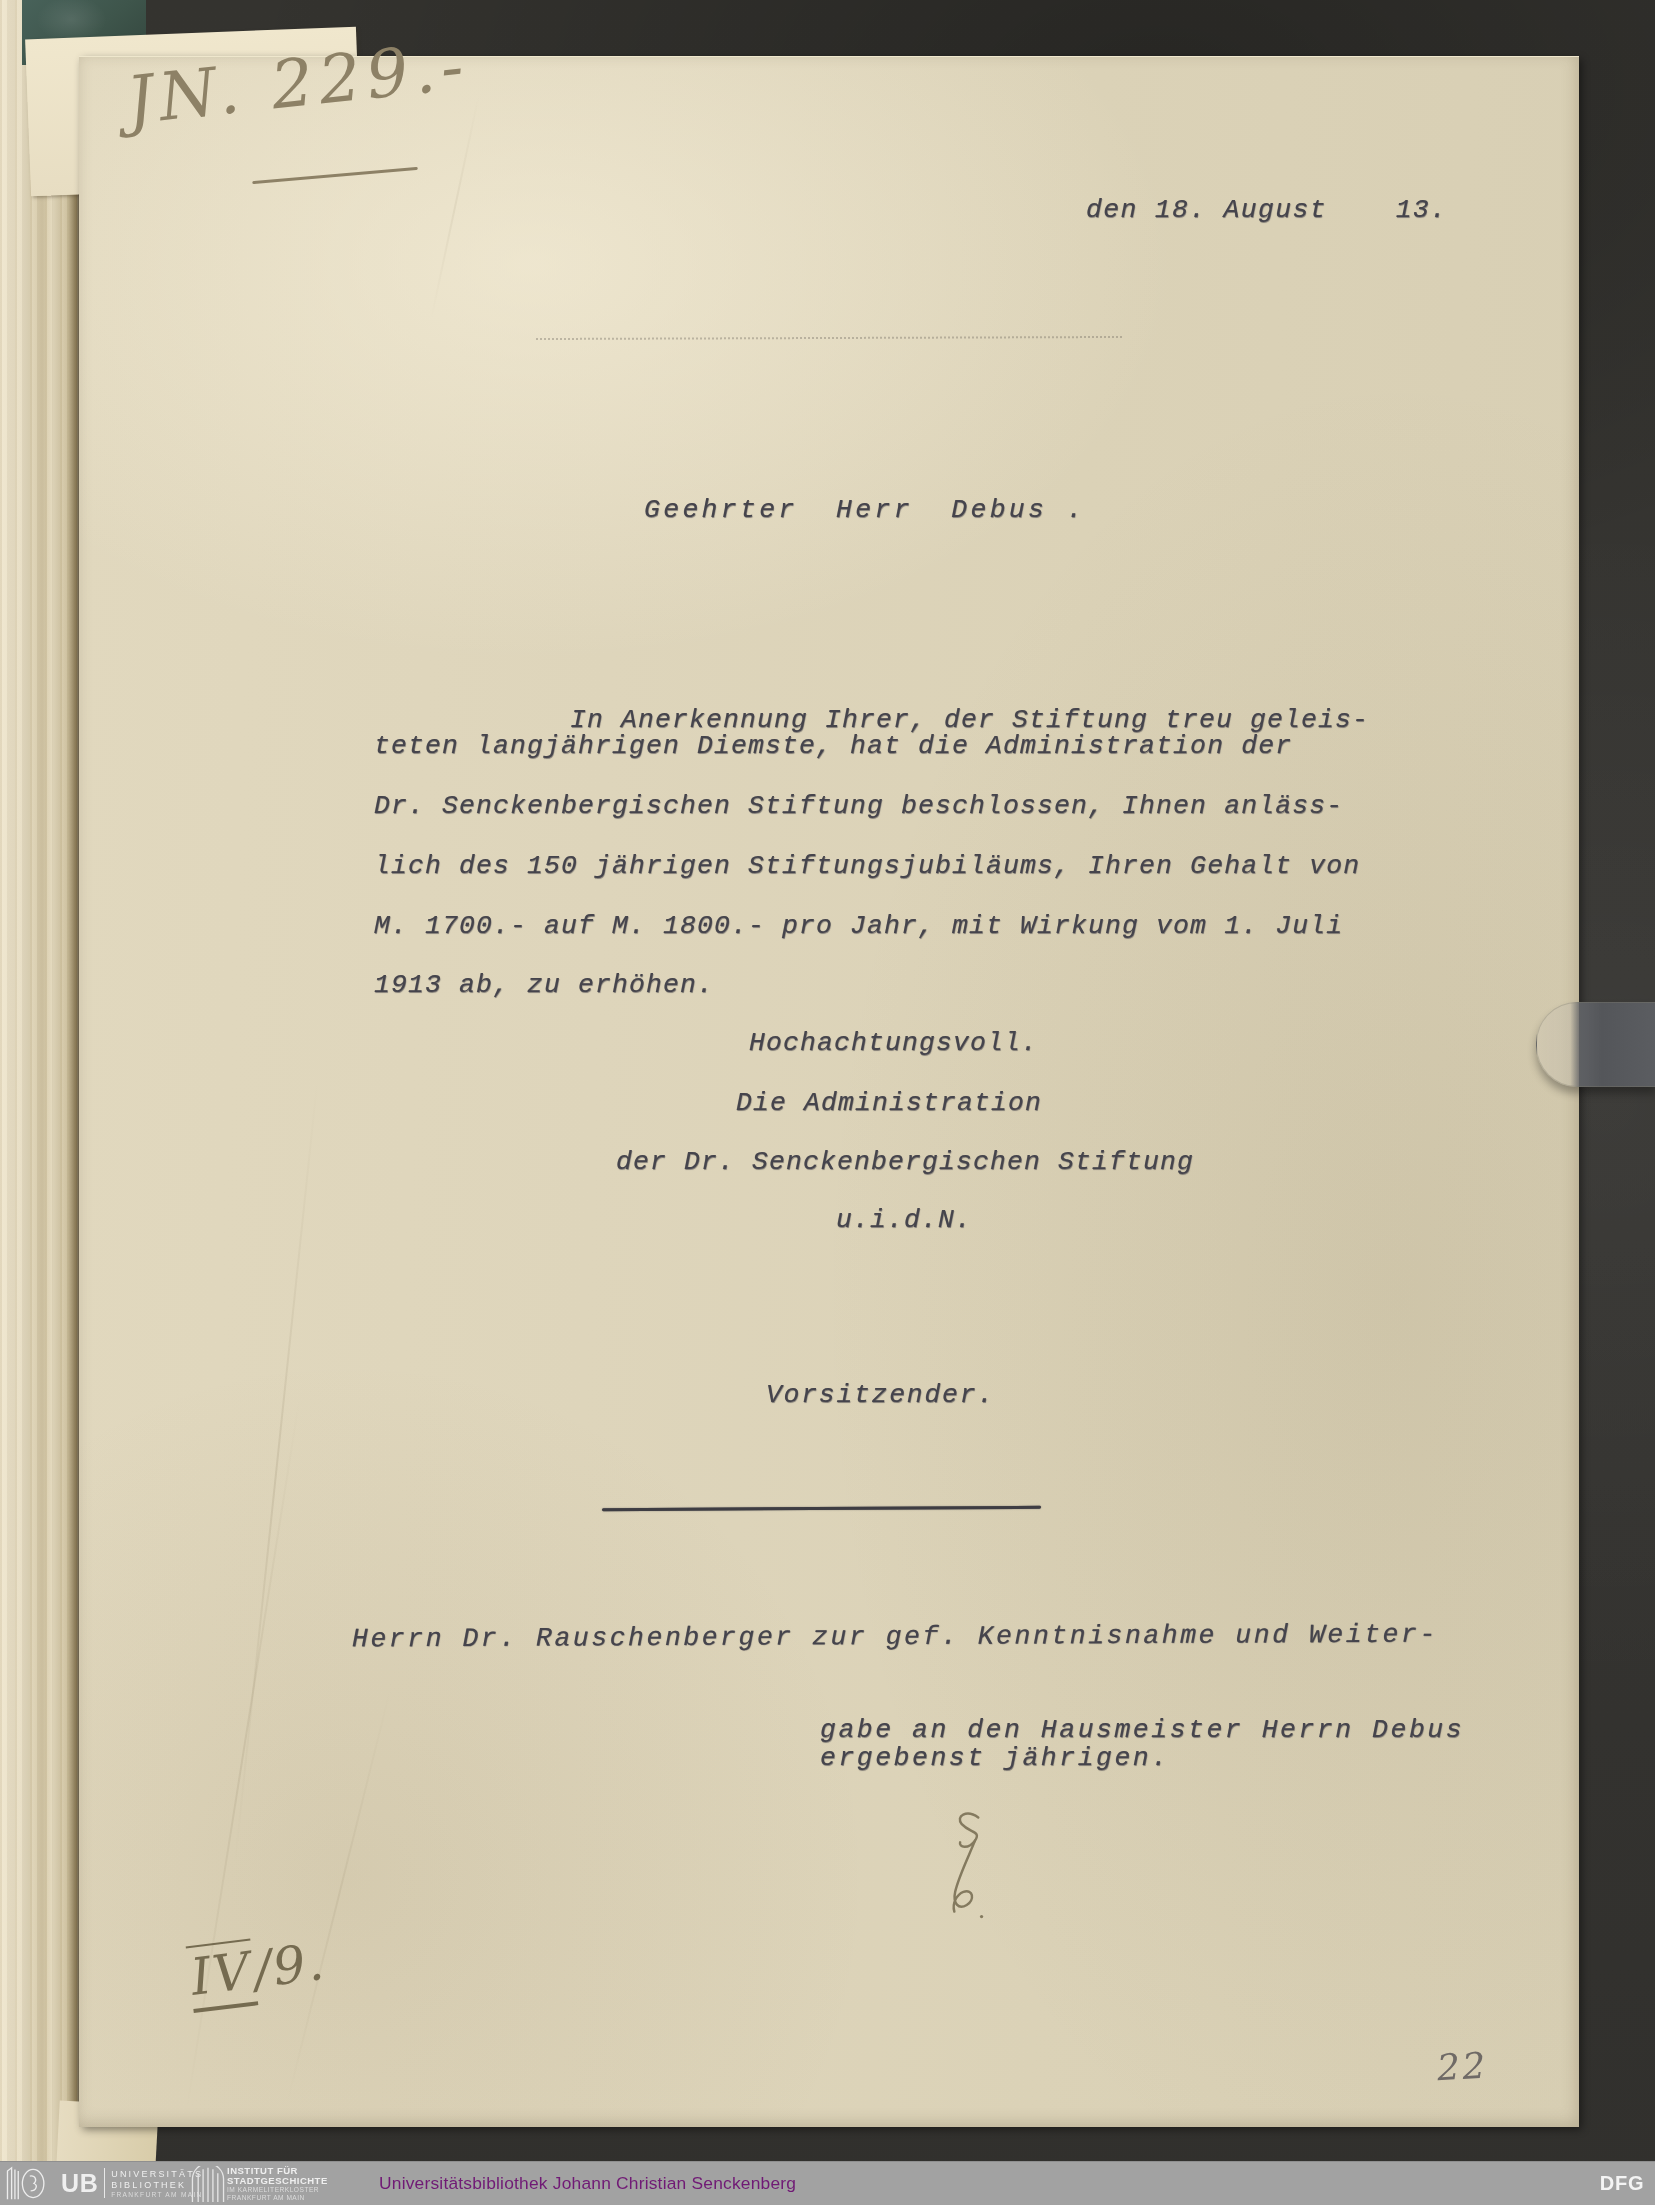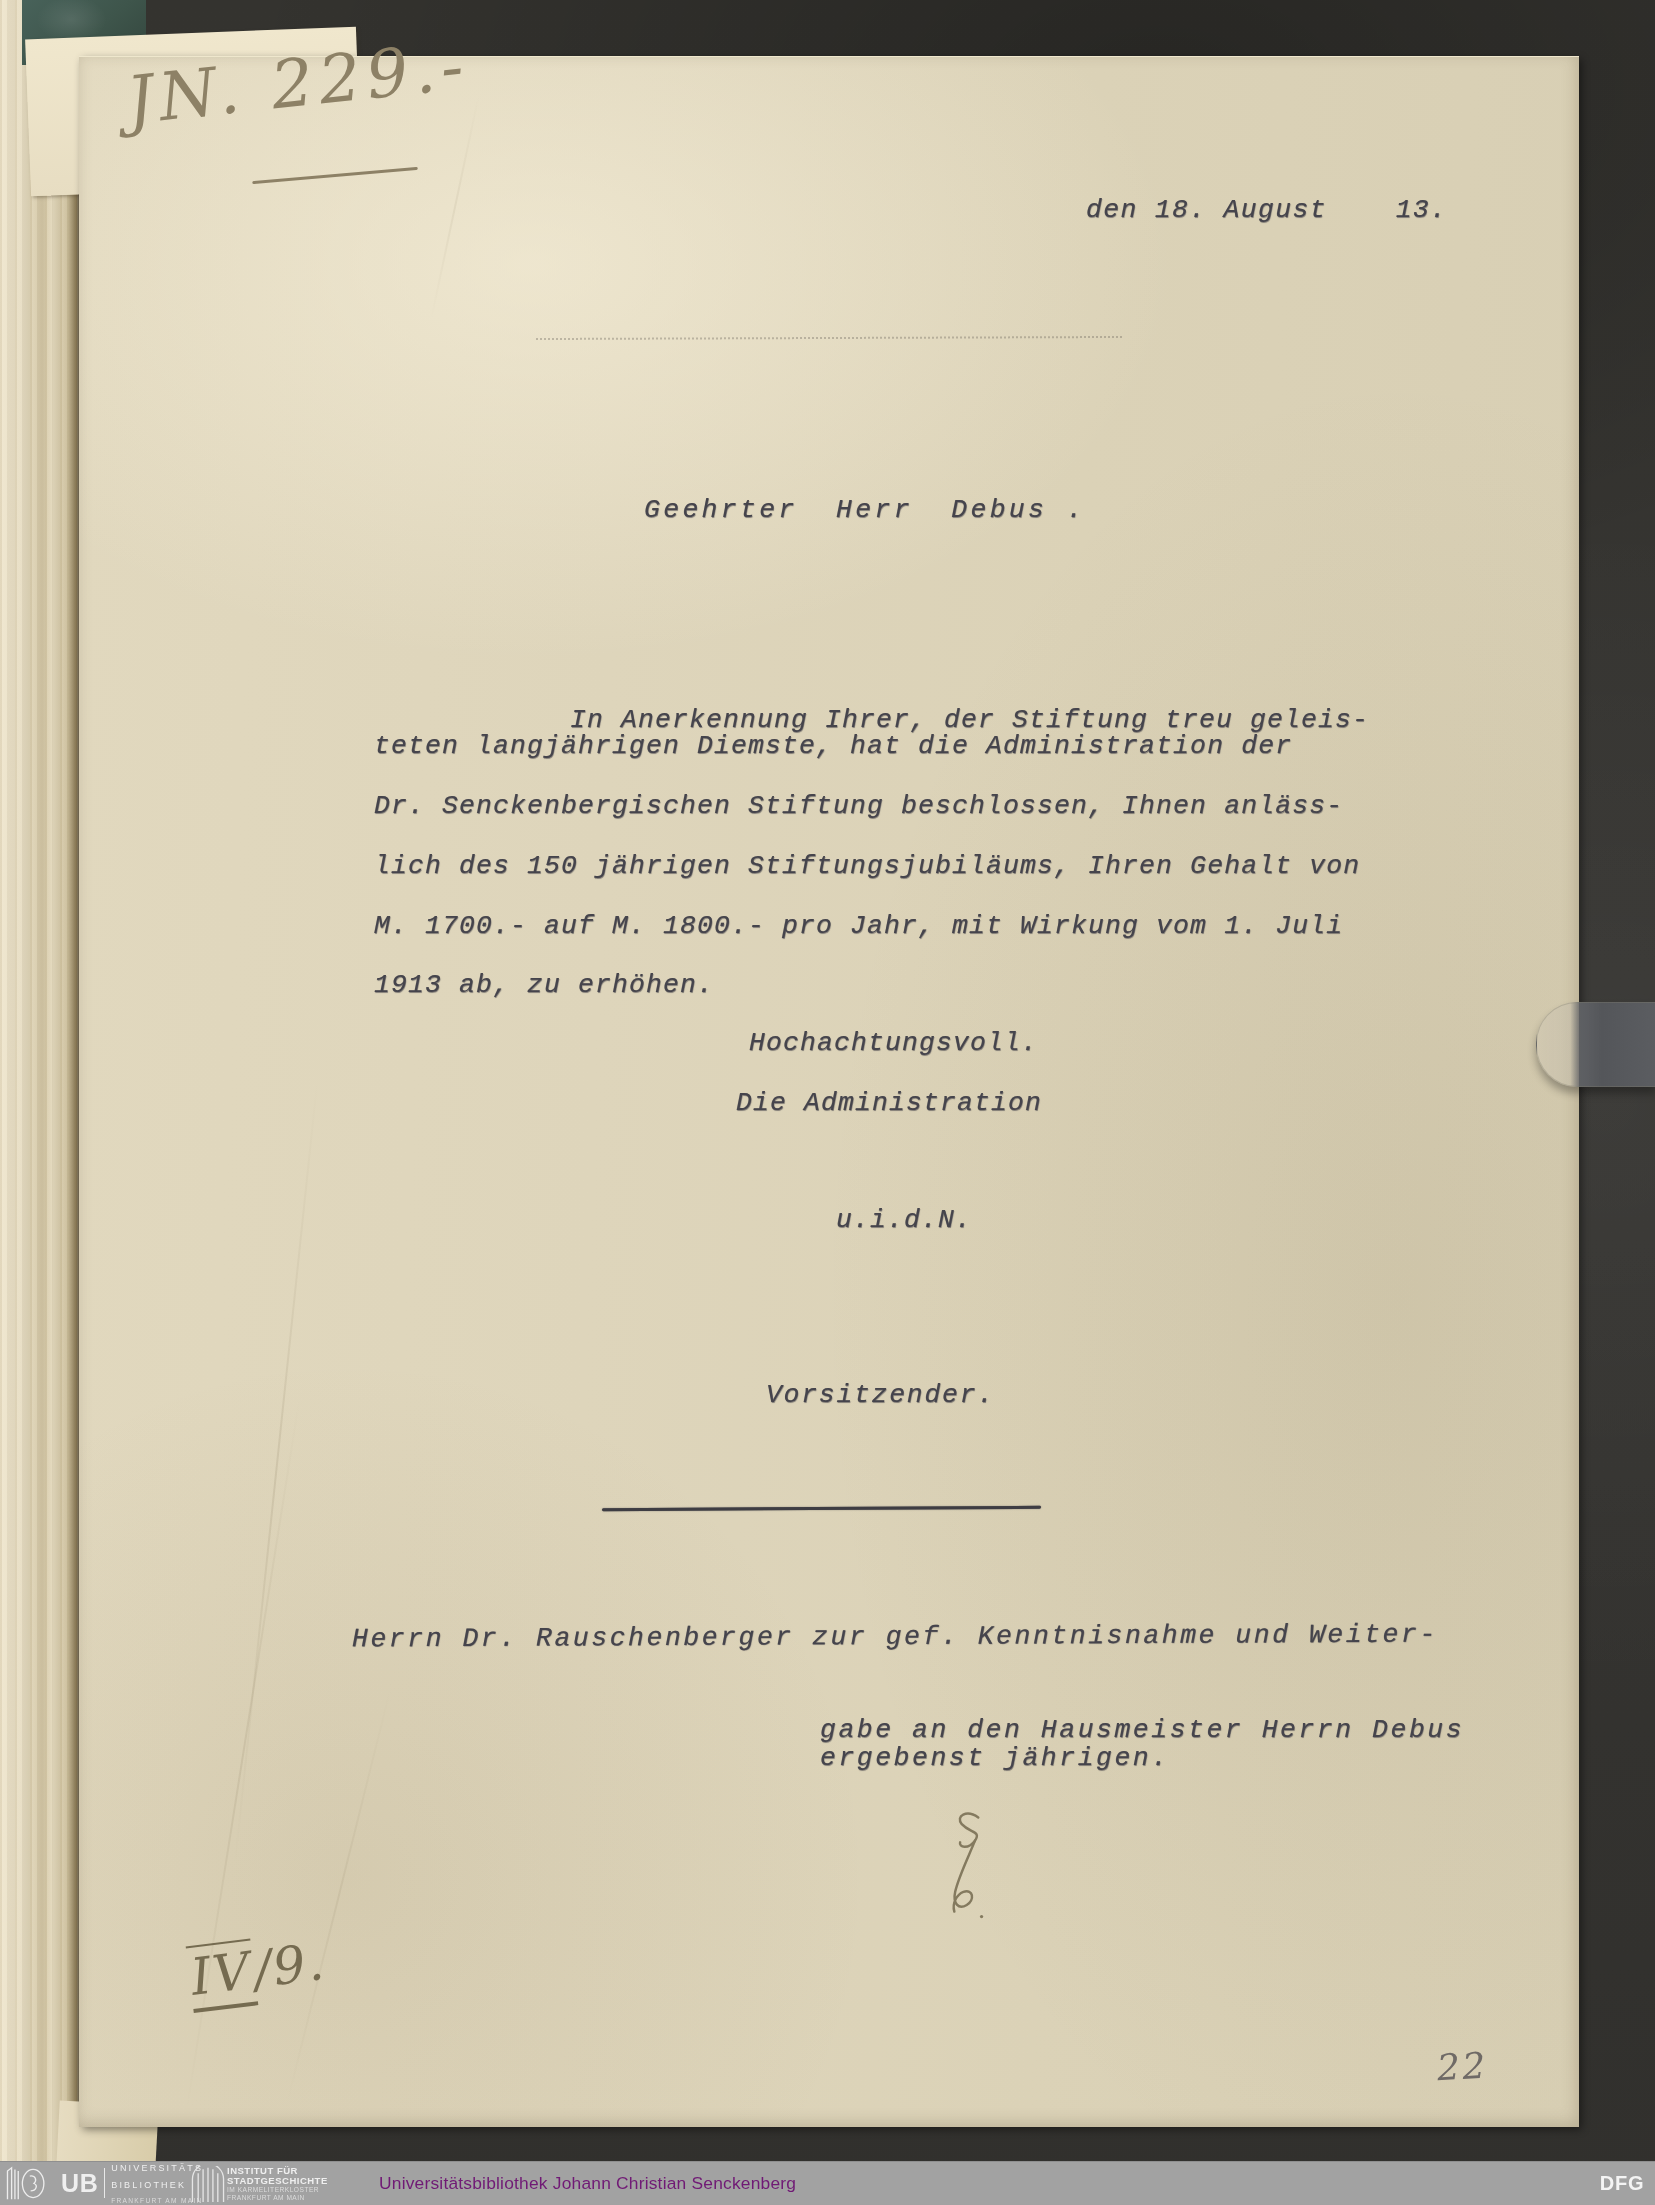--- a/index.html
+++ b/index.html
@@ -95,21 +95,21 @@
       border:1.7px solid rgba(130,126,112,0.35);border-right:none;
       box-shadow:0 6.6px 8.3px rgba(0,0,0,0.30);}
 
   
   .footer{position:absolute;z-index:10;left:0;bottom:0;width:1656px;height:43px;background:#a2a2a2;
       border-top:0.8px solid #8f8f8f;}
   .footer *{color:#efefef;}
   .ub-logo{position:absolute;left:5px;top:3.3px;height:36px;display:flex;align-items:center;}
   .ub-abbr{font-size:25px;font-weight:bold;letter-spacing:0.8px;line-height:1;margin-left:13px;}
   .ub-sep{display:inline-block;width:1.7px;height:30px;background:#e9e9e9;margin:0 5.8px 0 5px;}
-  .ub-text{display:flex;flex-direction:column;justify-content:center;gap:7px;}
+  .ub-text{display:flex;flex-direction:column;justify-content:center;gap:1px;}
   .ub-text .l1,.ub-text .l2{font-size:9px;letter-spacing:2.2px;line-height:10px;}
   .ub-text .l3{font-size:6.6px;letter-spacing:1.3px;line-height:7.5px;color:#dcdcdc;}
   .inst-logo{position:absolute;left:189px;top:2.5px;height:38px;display:flex;align-items:center;gap:0;}
   .inst-text{display:flex;flex-direction:column;justify-content:center;}
   .inst-text .b{font-size:9.5px;font-weight:bold;letter-spacing:0.5px;line-height:10px;}
   .inst-text .s{font-size:6.6px;letter-spacing:0.5px;line-height:7.5px;color:#dcdcdc;}
   .lib-name{position:absolute;left:379px;top:0;height:43px;display:flex;align-items:center;
       font-size:17.4px;color:#701a75;letter-spacing:0.2px;}
   .dfg{position:absolute;right:11.6px;top:0;height:43px;display:flex;align-items:center;
       font-size:20px;font-weight:800;letter-spacing:0.8px;color:#f4f4f4;}
@@ -141,20 +141,21 @@
 
   <div class="typed bl0">In Anerkennung Ihrer, der Stiftung treu geleis-</div>
   <div class="typed bl1">teten langjährigen Diemste, hat die Administration der</div>
   <div class="typed bl2">Dr. Senckenbergischen Stiftung beschlossen, Ihnen anläss-</div>
   <div class="typed bl3">lich des 150 jährigen Stiftungsjubiläums, Ihren Gehalt von</div>
   <div class="typed bl4">M. 1700.- auf M. 1800.- pro Jahr, mit Wirkung vom 1. Juli</div>
   <div class="typed bl5">1913 ab, zu erhöhen.</div>
 
   <div class="typed cl0">Hochachtungsvoll.</div>
   <div class="typed cl1">Die Administration</div>
+  <div class="typed cl2">der Dr. Senckenbergischen Stiftung</div>
   <div class="typed cl3">u.i.d.N.</div>
 
   <div class="typed sig-title">Vorsitzender.</div>
 
   <div class="typed-rule"></div>
 
   <div class="typed nt0">Herrn Dr. Rauschenberger zur gef. Kenntnisnahme und Weiter-</div>
   <div class="typed nt1">gabe an den Hausmeister Herrn Debus</div>
   <div class="typed nt2">ergebenst jährigen.</div>
 

